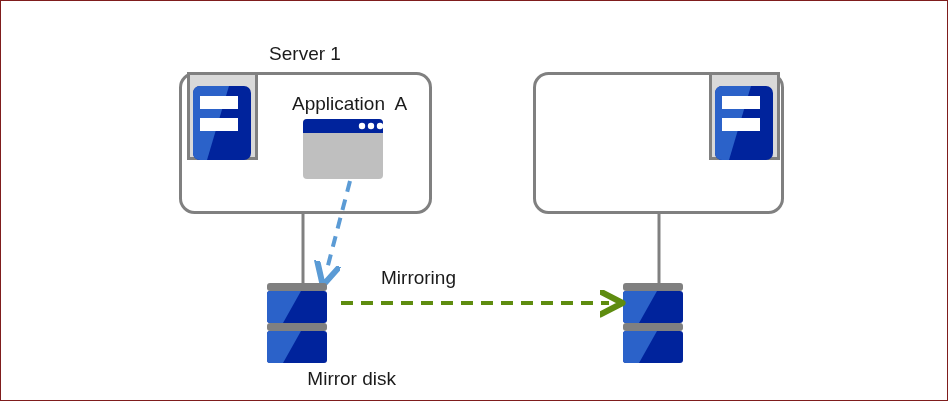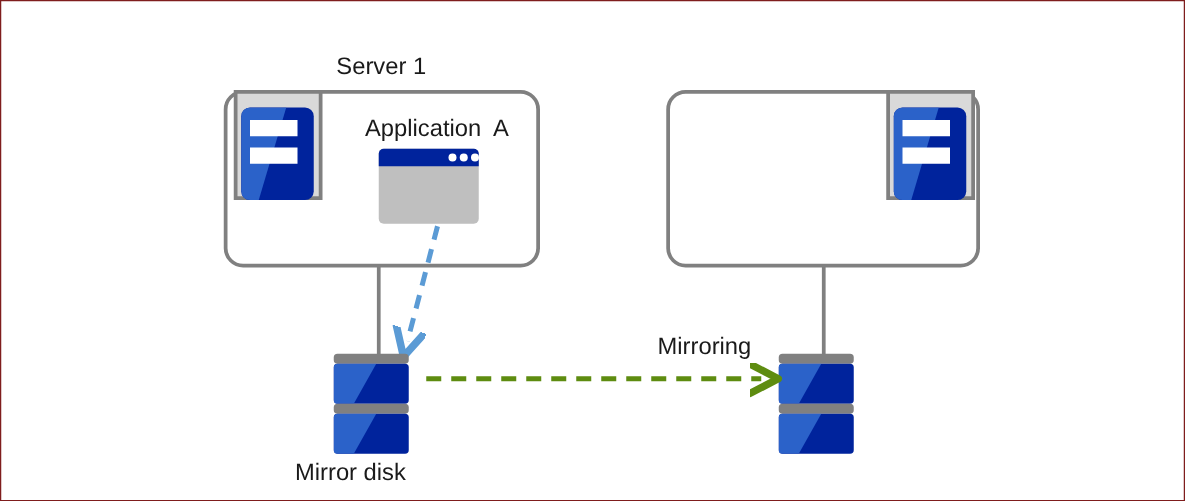--- a/index.html
+++ b/index.html
@@ -29,22 +29,22 @@
     color: #1a1a1a;
     font-family: "Liberation Sans", sans-serif;
     font-size: 19px;
     line-height: 22px;
     white-space: pre;
     user-select: none;
   }
   #server1-title { left: 178px; top: 42px; width: 252px; text-align: center; }
   #server2-title { left: 532px; top: 42px; width: 250px; text-align: center; }
   #app-title     { left: 268px; top: 92px; width: 160px; text-align: left; margin-left: 23px; }
-  #mirroring-label { left: 380px; top: 266px; width: 220px; text-align: right; }
-  #mirrordisk-label { left: 235px; top: 367px; width: 160px; text-align: left; }
+  #mirroring-label { left: 380px; top: 266px; width: 220px; text-align: left; }
+  #mirrordisk-label { left: 235px; top: 367px; width: 160px; text-align: right; }
 </style>
 </head>
 <body>
 
 <div id="canvas">
 
   <svg class="svg-layer" viewBox="0 0 948 401" xmlns="http://www.w3.org/2000/svg">
     <defs>
       <clipPath id="clip-chip-1">
         <rect x="192" y="85" width="58" height="74" rx="7" ry="7"></rect>

